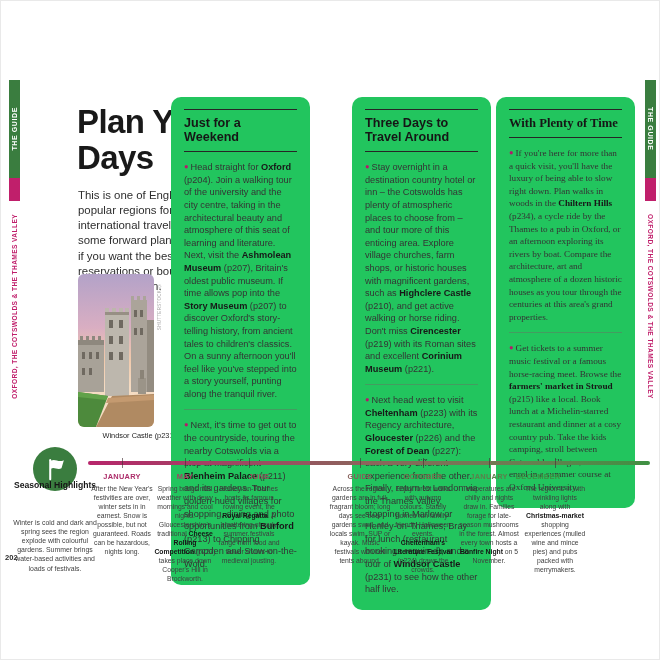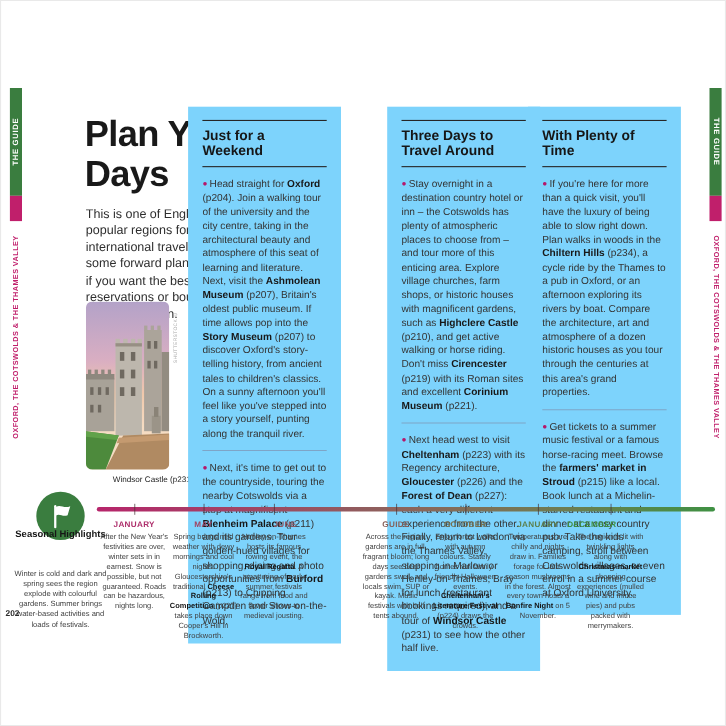--- a/index.html
+++ b/index.html
@@ -23,21 +23,21 @@
   .main-title{position:absolute;left:77px;top:104px;width:230px;margin:0;
               font-size:33px;line-height:1.1;font-weight:600;letter-spacing:-.6px;color:#191919;}
   .intro{position:absolute;left:78px;top:188px;width:180px;margin:0;
          font-size:11.4px;line-height:1.33;color:#2e2e2e;}
   .photo{position:absolute;left:78px;top:274px;width:76px;height:153px;border-radius:6px;overflow:hidden;}
   .photo svg{display:block;}
   .photo-credit{position:absolute;left:157px;top:283px;font-size:4.5px;color:#a9a9a9;letter-spacing:.3px;}
   .photo-caption{position:absolute;left:66px;top:431px;width:110px;text-align:right;
                  font-size:7.4px;font-weight:normal;color:#1d1d1d;}
   
-  .tip-box{position:absolute;top:97px;width:139px;background:#7dd3fc;border-radius:0;
+  .tip-box{position:absolute;top:97px;width:139px;background:#22c55e;border-radius:10px;
            padding:12px 13px 14px 13px;box-sizing:border-box;}
   .box-rule{border-top:1px solid #262626;}
   .box-title{margin:0;padding:6px 0 7px 0;font-size:12.6px;line-height:1.12;font-weight:bold;color:#161616;}
   .box-para{margin:9px 0 0 0;font-size:9.2px;line-height:1.37;color:#343434;}
   .box-para b{color:#181818;}
   .bullet::before{content:"●";}
   .bullet{color:#b5186b;font-size:7.5px;margin-right:2px;position:relative;top:-1px;}
   .para-rule{border-top:1px solid rgba(130,80,100,.35);margin:9px 0 0 0;}
   
   .timeline-bar{position:absolute;left:88px;top:461px;width:562px;height:4px;border-radius:2px;
@@ -155,21 +155,21 @@
 
   <section class="tip-box" style="left:352px;">
     <div class="box-rule"></div>
     <h2 class="box-title">Three Days to Travel Around</h2>
     <div class="box-rule"></div>
     <p class="box-para"><span class="bullet"></span><span><span>Stay overnight in a destination country hotel or inn – the Cotswolds has plenty of atmospheric places to choose from – and tour more of this enticing area. Explore village churches, farm shops, or historic houses with magnificent gardens, such as </span><b>Highclere Castle</b><span> (p210), and get active walking or horse riding. Don't miss </span><b>Cirencester</b><span> (p219) with its Roman sites and excellent </span><b>Corinium Museum</b><span> (p221).</span></span></p>
     <div class="para-rule"></div>
     <p class="box-para"><span class="bullet"></span><span><span>Next head west to visit </span><b>Cheltenham</b><span> (p223) with its Regency architecture, </span><b>Gloucester</b><span> (p226) and the </span><b>Forest of Dean</b><span> (p227): each a very different experience from the other. Finally, return to London via the Thames Valley, stopping in Marlow or Henley-on-Thames; Bray for lunch (restaurant bookings required), and a tour of </span><b>Windsor Castle</b><span> (p231) to see how the other half live.</span></span></p>
   </section>
 
-  <section class="tip-box" style="left:480px;">
+  <section class="tip-box" style="left:496px;font-family:Liberation Serif, serif;">
     <div class="box-rule"></div>
     <h2 class="box-title">With Plenty of Time</h2>
     <div class="box-rule"></div>
     <p class="box-para"><span class="bullet"></span><span><span>If you're here for more than a quick visit, you'll have the luxury of being able to slow right down. Plan walks in woods in the </span><b>Chiltern Hills</b><span> (p234), a cycle ride by the Thames to a pub in Oxford, or an afternoon exploring its rivers by boat. Compare the architecture, art and atmosphere of a dozen historic houses as you tour through the centuries at this area's grand properties.</span></span></p>
     <div class="para-rule"></div>
     <p class="box-para"><span class="bullet"></span><span><span>Get tickets to a summer music festival or a famous horse-racing meet. Browse the </span><b>farmers' market in Stroud</b><span> (p215) like a local. Book lunch at a Michelin-starred restaurant and dinner at a cosy country pub. Take the kids camping, stroll between Cotswolds villages, or even enrol in a summer course at Oxford University.</span></span></p>
   </section>
 
   <div class="season-circle">
     <svg width="30" height="30" viewBox="0 0 44 44">

